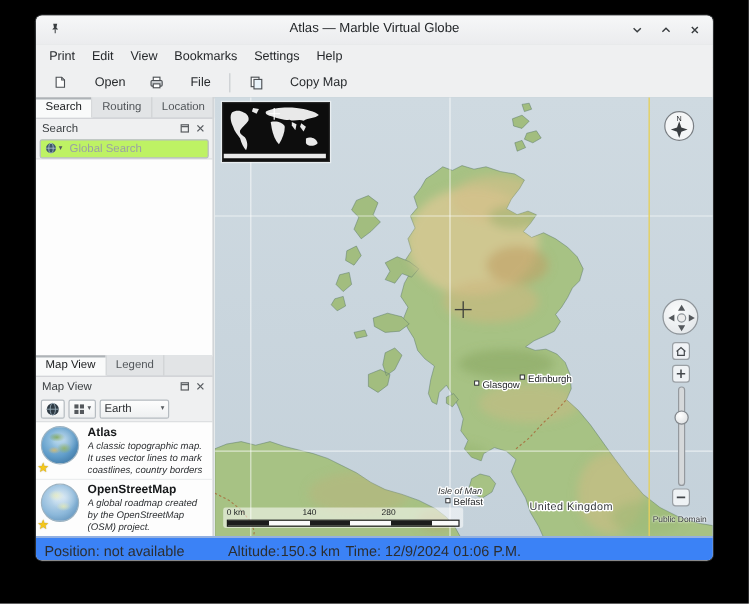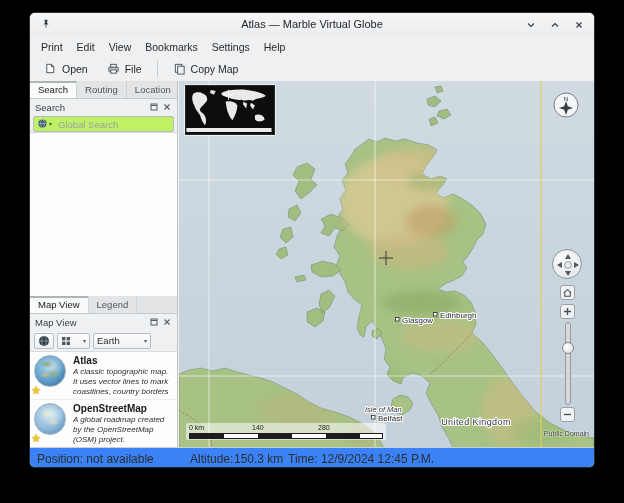--- a/index.html
+++ b/index.html
@@ -22,21 +22,21 @@
   .tb-left{position:absolute;left:8px;top:5px;display:flex;gap:4px;}
   .winbtns{position:absolute;right:8px;top:4px;display:flex;gap:9px;align-items:center;}
   .winbtn{width:15px;height:15px;display:flex;align-items:center;justify-content:center;border-radius:50%;}
   
   .menubar{position:absolute;top:24px;left:0;right:0;height:19px;display:flex;
     align-items:center;padding-left:4px;background:#eff0f1;}
   .menu-item{padding:1px 7px;font-size:10.5px;color:#26292c;border-radius:2px;}
   
   .toolbar{position:absolute;top:43px;left:0;right:0;height:25px;display:flex;
     align-items:center;gap:3px;padding-left:6px;background:#eff0f1;border-bottom:1px solid #d2d4d6;}
-  .tbtn{display:flex;align-items:center;gap:5px;padding:3px 8px;border-radius:3px;font-size:10.5px;color:#26292c;}
+  .tbtn{display:flex;align-items:center;gap:22px;padding:3px 8px;border-radius:3px;font-size:10.5px;color:#26292c;}
   .tsep{width:1px;height:16px;background:#c9cccf;margin:0 4px;}
   
   .content{position:absolute;top:68px;left:0;width:472px;height:367px;}
   .sidebar{position:absolute;left:0;top:0;width:148px;height:367px;background:#eff0f1;
     border-right:1px solid #bfc3c7;box-sizing:border-box;}
   .tabbar{position:absolute;left:0;right:0;display:flex;height:18px;background:#e2e4e6;
     border-bottom:1px solid #c6c9cc;box-sizing:border-box;}
   .tab{padding:3px 8px 0 8px;font-size:9.5px;color:#52565a;border-right:1px solid #cfd2d4;box-sizing:border-box;}
   .tab.active{background:#f9fafa;color:#17191b;box-shadow:inset 0 2px 0 #aeb3b7;}
   .phead{position:absolute;left:0;right:0;height:16px;display:flex;align-items:center;
@@ -48,21 +48,21 @@
   .sinput{position:relative;height:14px;background:#bef264;border:1px solid #b6bcc1;border-radius:2px;}
   .sinput input{position:absolute;inset:0;border:none;outline:none;background:transparent;
     padding:0 2px 0 24px;font-size:9.5px;font-family:"Liberation Sans",sans-serif;color:#55595d;}
   .sinput input::placeholder{color:#9aa0a5;}
   .sinput .gicon{position:absolute;left:3px;top:1px;display:flex;align-items:center;gap:1px;}
   .results{position:absolute;left:0;right:0;top:52px;height:163px;background:#fdfdfd;
     border-bottom:1px solid #d9dbdd;}
   .controls{position:absolute;left:0;right:0;top:249px;height:22px;display:flex;gap:3px;
     align-items:center;padding:0 4px;box-sizing:border-box;background:#eff0f1;border-bottom:1px solid #d9dbdd;}
   .cbtn{height:16px;border:1px solid #b6bcc1;border-radius:2px;
-    background:linear-gradient(#fdfdfd,#eef0f1);display:flex;align-items:center;padding:0 3px;gap:12px;
+    background:linear-gradient(#fdfdfd,#eef0f1);display:flex;align-items:center;padding:0 3px;gap:2px;
     font-size:9.5px;color:#2c2f32;box-sizing:border-box;}
   .caret{font-size:6px;color:#55595d;line-height:1;}
   .combo{width:58px;justify-content:space-between;}
   .maplist{position:absolute;left:0;right:0;top:271px;height:96px;background:#fdfdfd;overflow:hidden;}
   .mapitem{height:48px;display:flex;gap:6px;padding:3px 4px;box-sizing:border-box;border-bottom:1px solid #eceeef;}
   .thumbwrap{position:relative;width:33px;flex:0 0 33px;}
   .globe{width:32px;height:32px;border-radius:50%;box-sizing:border-box;border:1px solid #9db3c2;}
   .globe-atlas{background:
     radial-gradient(circle at 62% 35%, rgba(255,255,255,.4), rgba(255,255,255,0) 42%),
     radial-gradient(ellipse 9px 5px at 42% 28%, #6f9c4e 0%, rgba(111,156,78,0) 75%),
@@ -432,15 +432,15 @@
       </div>
 
       <div class="license">Public Domain</div>
     </div>
   </div>
 
   <div class="statusbar">
     <span style="left:7px;">Position: not available</span>
     <span style="left:160px;">Altitude:</span>
     <span style="left:204px;">150.3 km</span>
-    <span style="left:258px;">Time: 12/9/2024 12:45 P.M.</span>
+    <span style="left:258px;">Time: 12/9/2024 01:06 P.M.</span>
   </div>
 </div>
 
 </body></html>

